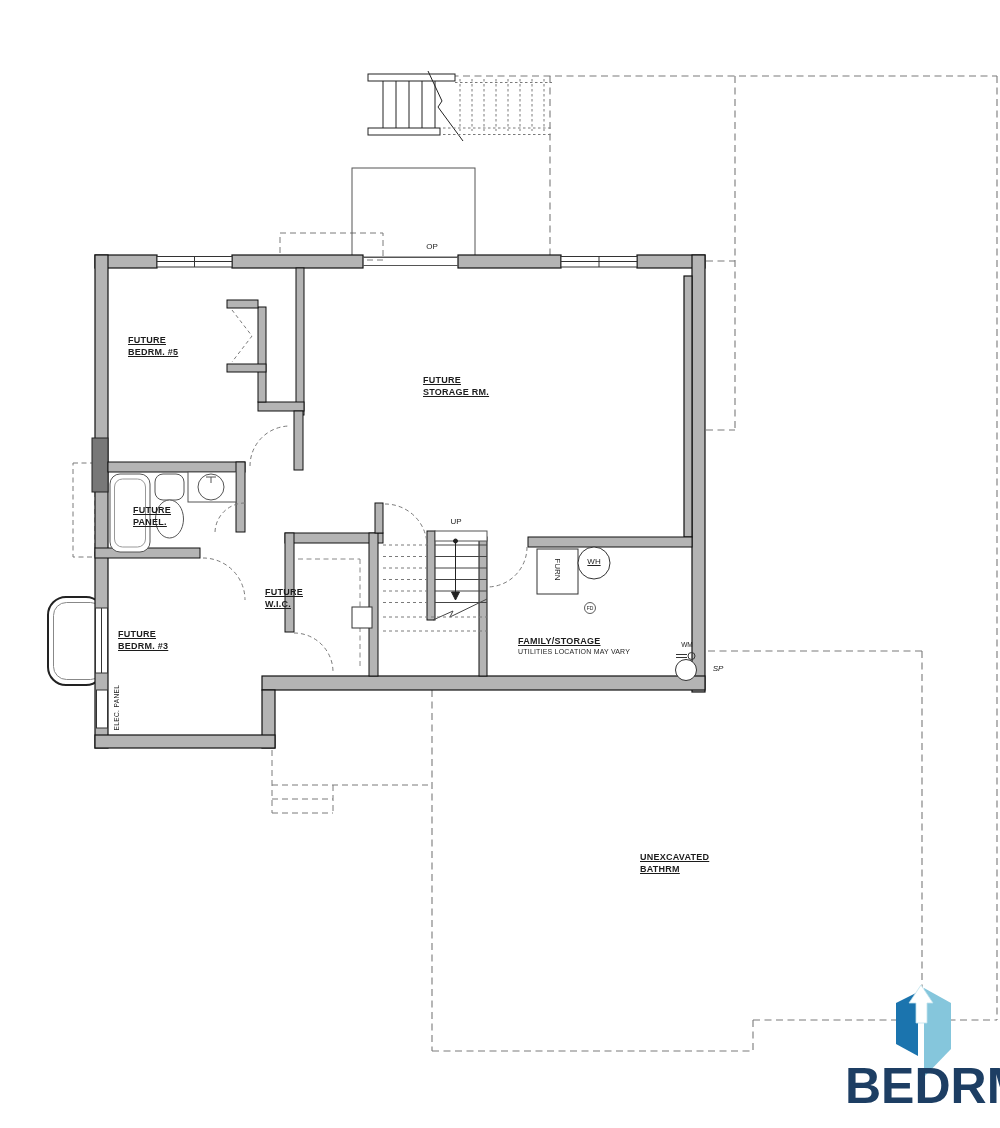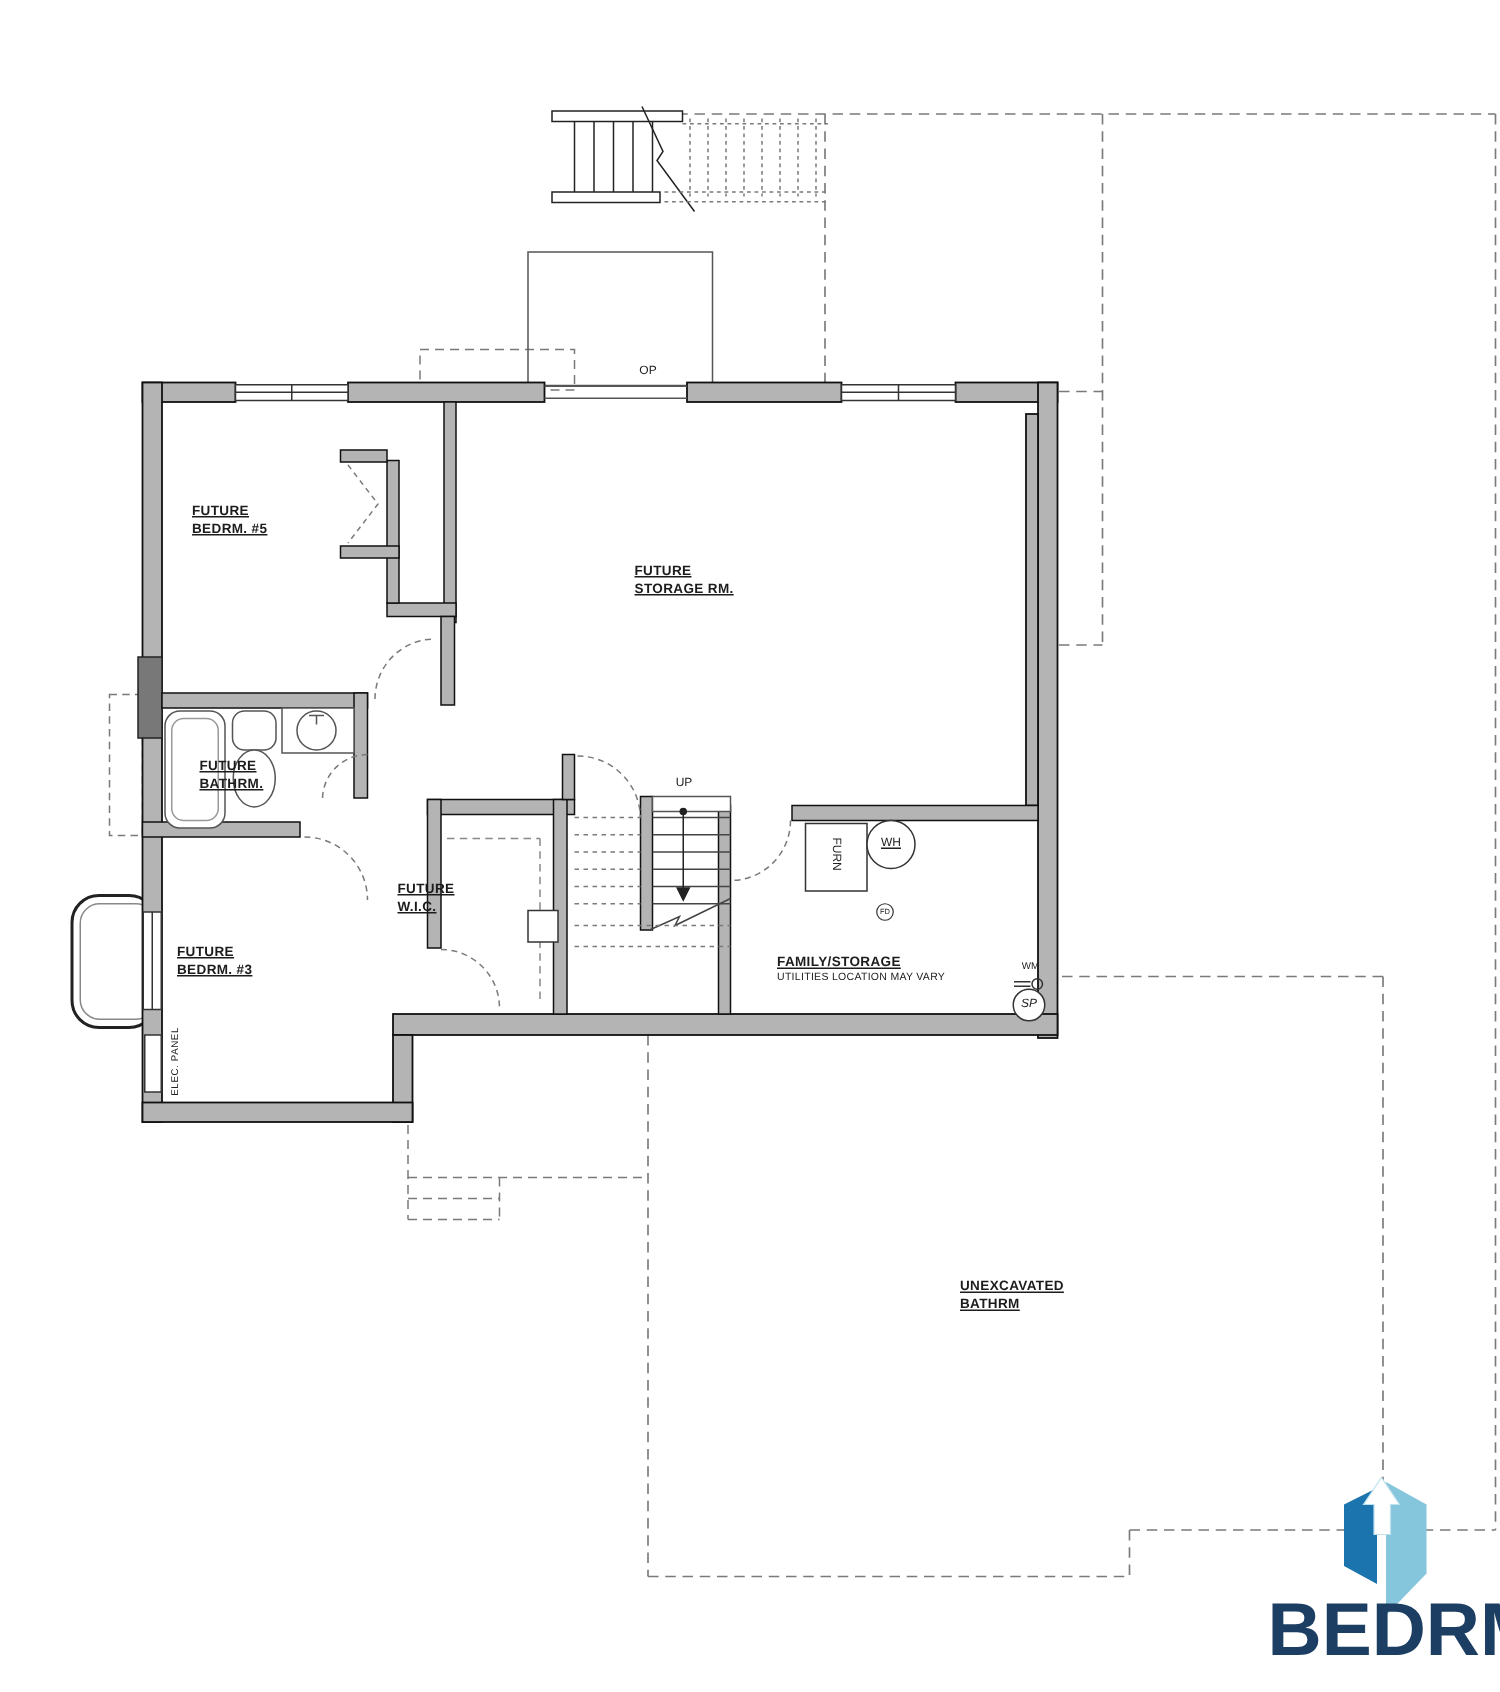--- a/index.html
+++ b/index.html
@@ -210,21 +210,21 @@
 <div class="lbl" style="left:128px;top:334px;width:120px;">
   <span class="u">FUTURE</span><br>
   <span class="u">BEDRM. #5</span>
 </div>
 <div class="lbl" style="left:423px;top:374px;width:120px;">
   <span class="u">FUTURE</span><br>
   <span class="u">STORAGE RM.</span>
 </div>
 <div class="lbl" style="left:133px;top:504px;width:120px;">
   <span class="u">FUTURE</span><br>
-  <span class="u">BATHRM.</span>
+  <span class="u">PANEL.</span>
 </div>
 <div class="lbl" style="left:118px;top:628px;width:120px;">
   <span class="u">FUTURE</span><br>
   <span class="u">BEDRM. #3</span>
 </div>
 <div class="lbl" style="left:265px;top:586px;width:120px;">
   <span class="u">FUTURE</span><br>
   <span class="u">W.I.C.</span>
 </div>
 <div class="lbl" style="left:518px;top:635px;width:140px;">
@@ -235,18 +235,18 @@
   <span class="u">UNEXCAVATED</span><br>
   <span class="u">BATHRM</span>
 </div>
 
 <div class="tag" style="left:420px;top:243px;width:24px;">OP</div>
 <div class="tag" style="left:444px;top:518px;width:24px;">UP</div>
 <div class="tag rot-cw" style="left:527px;top:565px;width:60px;">FURN</div>
 <div class="tag" style="left:582px;top:558px;width:24px;text-decoration:underline;">WH</div>
 <div class="tag tiny" style="left:584px;top:605.5px;width:12px;">FD</div>
 <div class="tag" id="wm-tag" style="left:676px;top:641px;width:22px;">WM</div>
-<div class="tag" style="left:675px;top:665px;width:22px;font-style:italic;">SP</div>
+<div class="tag" style="left:707px;top:665px;width:22px;font-style:italic;">SP</div>
 <div class="tag rot-ccw" style="left:82px;top:704px;width:70px;">ELEC. PANEL</div>
 
 <div id="wordmark">BEDRM</div>
 
 </div>
 
 </body></html>

